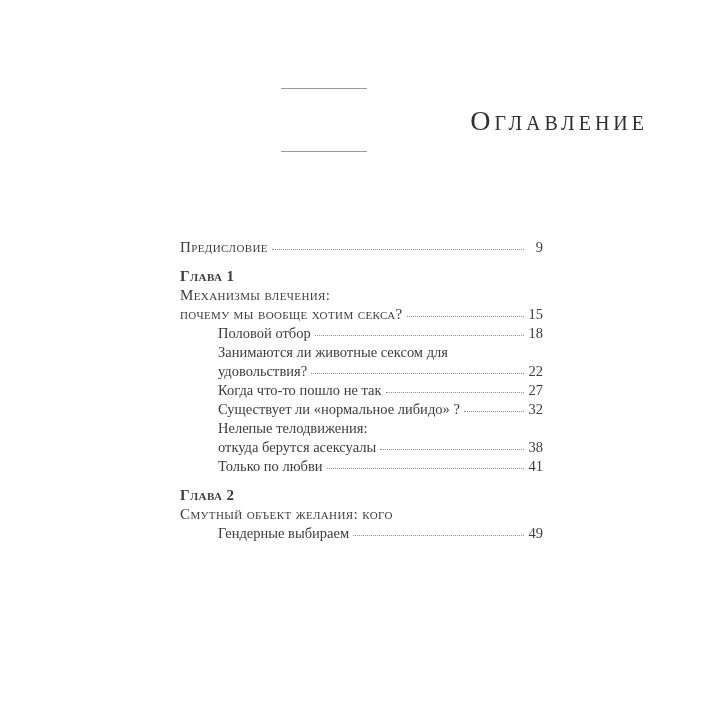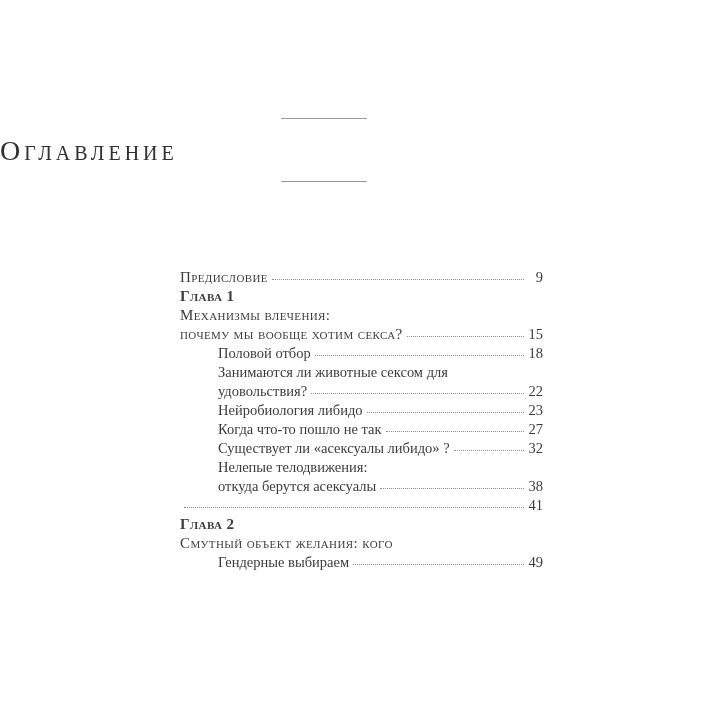--- a/index.html
+++ b/index.html
@@ -11,22 +11,22 @@
   *{margin:0;padding:0;box-sizing:border-box;}
   html,body{width:720px;height:720px;background:#ffffff;overflow:hidden;}
   body{
     font-family:"Liberation Serif","DejaVu Serif",serif;
     color:var(--text);
   }
   .page{
     width:720px;height:720px;background:#ffffff;position:relative;
   }
   .title-block{
-    padding-top:118px;
-    text-align:left;
+    padding-top:88px;
+    text-align:right;
     width:648px;
   }
   .rule{
     width:86px;height:0;border-top:1px solid var(--rule);
     margin:0 auto;
   }
   .page-title{
     font-variant:small-caps;
     font-size:28px;
     letter-spacing:4px;
@@ -54,21 +54,21 @@
   .row.chapter{
     font-variant:small-caps;
     font-weight:bold;
     font-size:15px;
     letter-spacing:0.4px;
   }
   .row.sub .text{
     padding-left:38px;
   }
   .row.gap{
-    margin-top:0;
+    margin-top:10px;
   }
   .text{
     white-space:nowrap;
   }
   .leader{
     flex:1 1 auto;
     border-bottom:1px dotted var(--leader);
     margin:0 3px 0 4px;
     position:relative;
     top:-2px;
@@ -119,43 +119,39 @@
       </div>
       <div class="row sub">
         <span class="text">Занимаются ли животные сексом для</span>
       </div>
       <div class="row sub">
         <span class="text">удовольствия?</span>
         <span class="leader"></span>
         <span class="pagenum">22</span>
       </div>
       <div class="row sub">
-        <span class="text">Нейробиология либидо</span>
-        <span class="leader"></span>
-        <span class="pagenum">23</span>
-      </div>
-      <div class="row sub">
         <span class="text">Когда что-то пошло не так</span>
         <span class="leader"></span>
         <span class="pagenum">27</span>
       </div>
       <div class="row sub">
-        <span class="text">Существует ли «асексуалы либидо» ?</span>
+        <span class="text">Существует ли «нормальное либидо» ?</span>
         <span class="leader"></span>
         <span class="pagenum">32</span>
       </div>
       <div class="row sub">
         <span class="text">Нелепые телодвижения:</span>
       </div>
       <div class="row sub">
         <span class="text">откуда берутся асексуалы</span>
         <span class="leader"></span>
         <span class="pagenum">38</span>
       </div>
       <div class="row sub">
+        <span class="text">Только по любви</span>
         <span class="leader"></span>
         <span class="pagenum">41</span>
       </div>
       <div class="row chapter gap">
         <span class="text">Глава 2</span>
       </div>
       <div class="row caps">
         <span class="text">Смутный объект желания: кого</span>
       </div>
       <div class="row sub">

